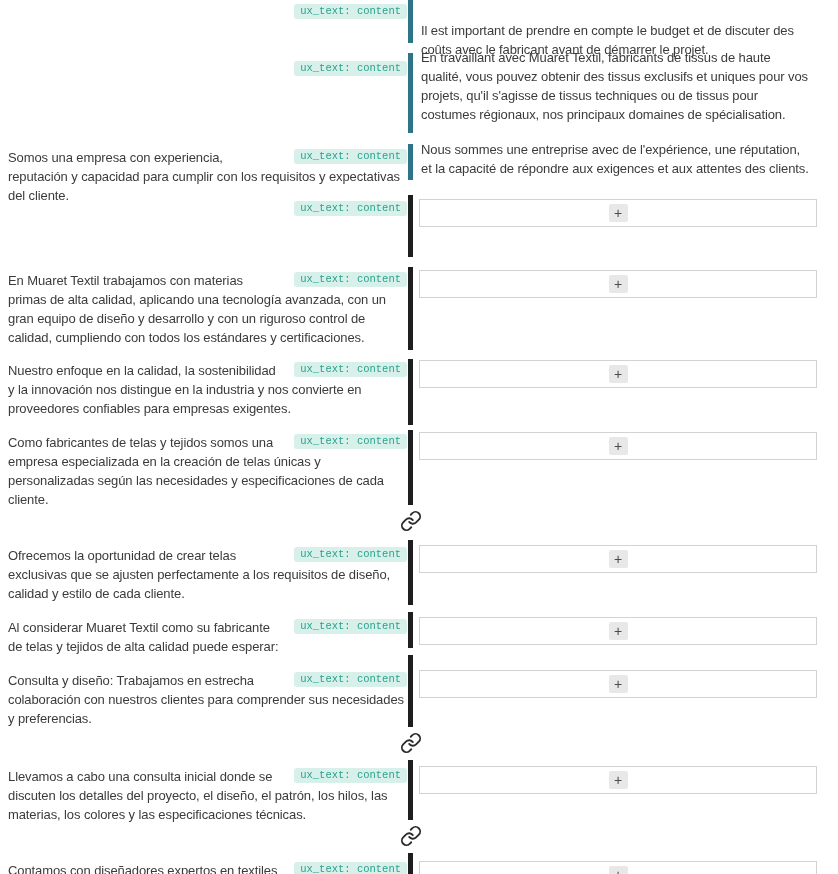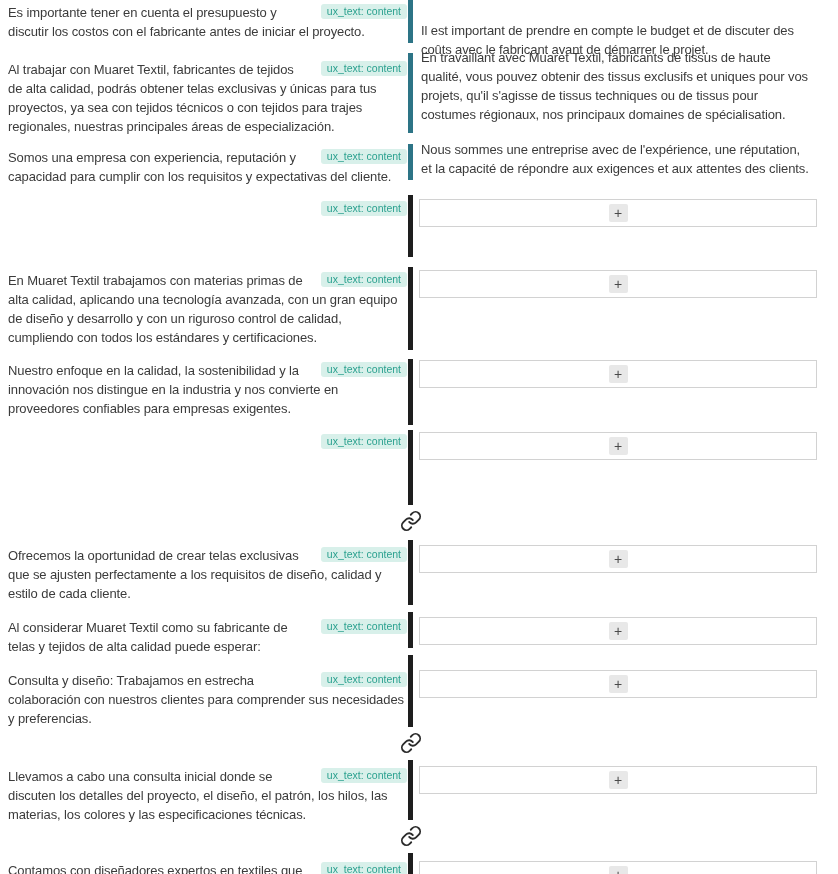--- a/index.html
+++ b/index.html
@@ -7,21 +7,21 @@
     position:relative;width:838px;height:874px;background:#ffffff;overflow:hidden;
     font-family:"Liberation Sans","DejaVu Sans",sans-serif;
     font-size:13px;line-height:19px;letter-spacing:-0.1px;color:#3b3b3b;
   }
   .src-cell{position:absolute;left:8px;width:399px;}
   .tgt-cell{position:absolute;left:421px;width:388px;}
   .badge{
     float:right;margin-left:10px;margin-top:1px;
     background:#d8f0ea;color:#2ba18f;
     font-size:10.5px;line-height:15px;letter-spacing:0;
-    padding:0 6px;border-radius:3px;white-space:nowrap;
+    padding:0 6px;border-radius:3px;white-space:nowrap;font-family:Liberation Mono, monospace;
   }
   .bar{position:absolute;left:408px;width:5px;}
   .bar-teal{background:#2d7486;}
   .bar-dark{background:#1e1e1e;}
   .empty-box{
     position:absolute;left:419px;width:398px;height:28px;
     border:1px solid #d2d2d2;background:#ffffff;box-sizing:border-box;
     display:flex;justify-content:center;align-items:flex-start;padding-top:4px;
   }
   .plus-btn{
@@ -34,39 +34,39 @@
     display:flex;align-items:center;justify-content:center;cursor:pointer;
   }
   .link-wrap svg{display:block;}
 </style>
 </head>
 <body>
 
 <div class="canvas">
 
   <div class="src-cell" style="top:3px">
-    <span class="badge">ux_text: content</span><span>Es importante tener en cuenta el presupuesto y discutir los costos con el fabricante antes de iniciar el proyecto.</span>
+    <span class="badge">ux_text: content</span>
   </div>
   <div class="src-cell" style="top:60px">
-    <span class="badge">ux_text: content</span><span>Al trabajar con Muaret Textil, fabricantes de tejidos de alta calidad, podrás obtener telas exclusivas y únicas para tus proyectos, ya sea con tejidos técnicos o con tejidos para trajes regionales, nuestras principales áreas de especialización.</span>
+    <span class="badge">ux_text: content</span>
   </div>
   <div class="src-cell" style="top:148px">
     <span class="badge">ux_text: content</span><span>Somos una empresa con experiencia, reputación y capacidad para cumplir con los requisitos y expectativas del cliente.</span>
   </div>
   <div class="src-cell" style="top:200px">
     <span class="badge">ux_text: content</span>
   </div>
   <div class="src-cell" style="top:271px">
     <span class="badge">ux_text: content</span><span>En Muaret Textil trabajamos con materias primas de alta calidad, aplicando una tecnología avanzada, con un gran equipo de diseño y desarrollo y con un riguroso control de calidad, cumpliendo con todos los estándares y certificaciones.</span>
   </div>
   <div class="src-cell" style="top:361px">
     <span class="badge">ux_text: content</span><span>Nuestro enfoque en la calidad, la sostenibilidad y la innovación nos distingue en la industria y nos convierte en proveedores confiables para empresas exigentes.</span>
   </div>
   <div class="src-cell" style="top:433px">
-    <span class="badge">ux_text: content</span>
+    <span class="badge">ux_text: content</span><span>Como fabricantes de telas y tejidos somos una empresa especializada en la creación de telas únicas y personalizadas según las necesidades y especificaciones de cada cliente.</span>
   </div>
   <div class="src-cell" style="top:546px">
     <span class="badge">ux_text: content</span><span>Ofrecemos la oportunidad de crear telas exclusivas que se ajusten perfectamente a los requisitos de diseño, calidad y estilo de cada cliente.</span>
   </div>
   <div class="src-cell" style="top:618px">
     <span class="badge">ux_text: content</span><span>Al considerar Muaret Textil como su fabricante de telas y tejidos de alta calidad puede esperar:</span>
   </div>
   <div class="src-cell" style="top:671px">
     <span class="badge">ux_text: content</span><span>Consulta y diseño: Trabajamos en estrecha colaboración con nuestros clientes para comprender sus necesidades y preferencias.</span>
   </div>

